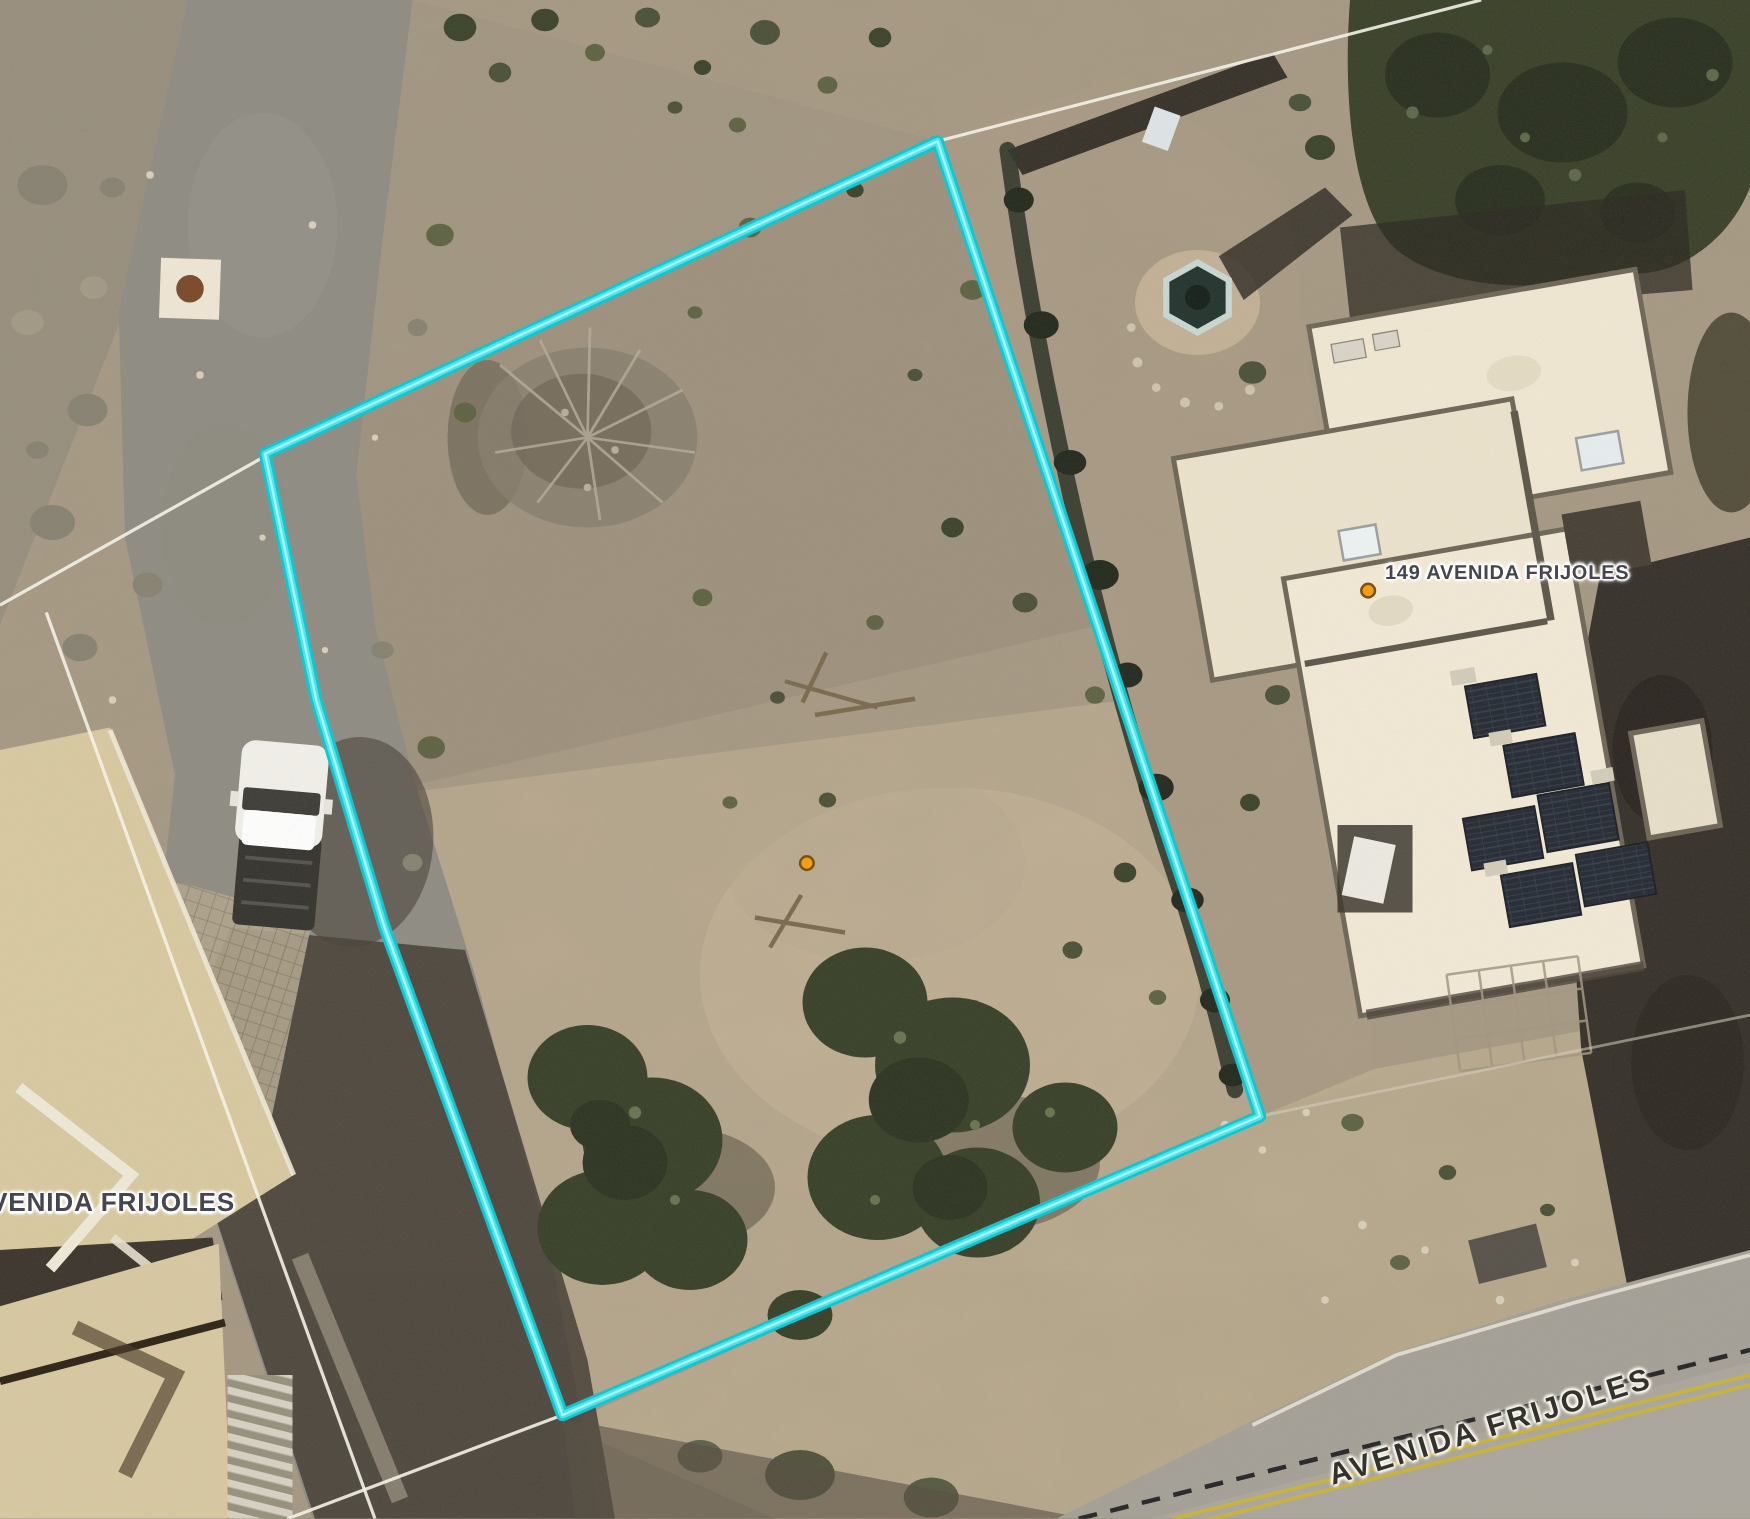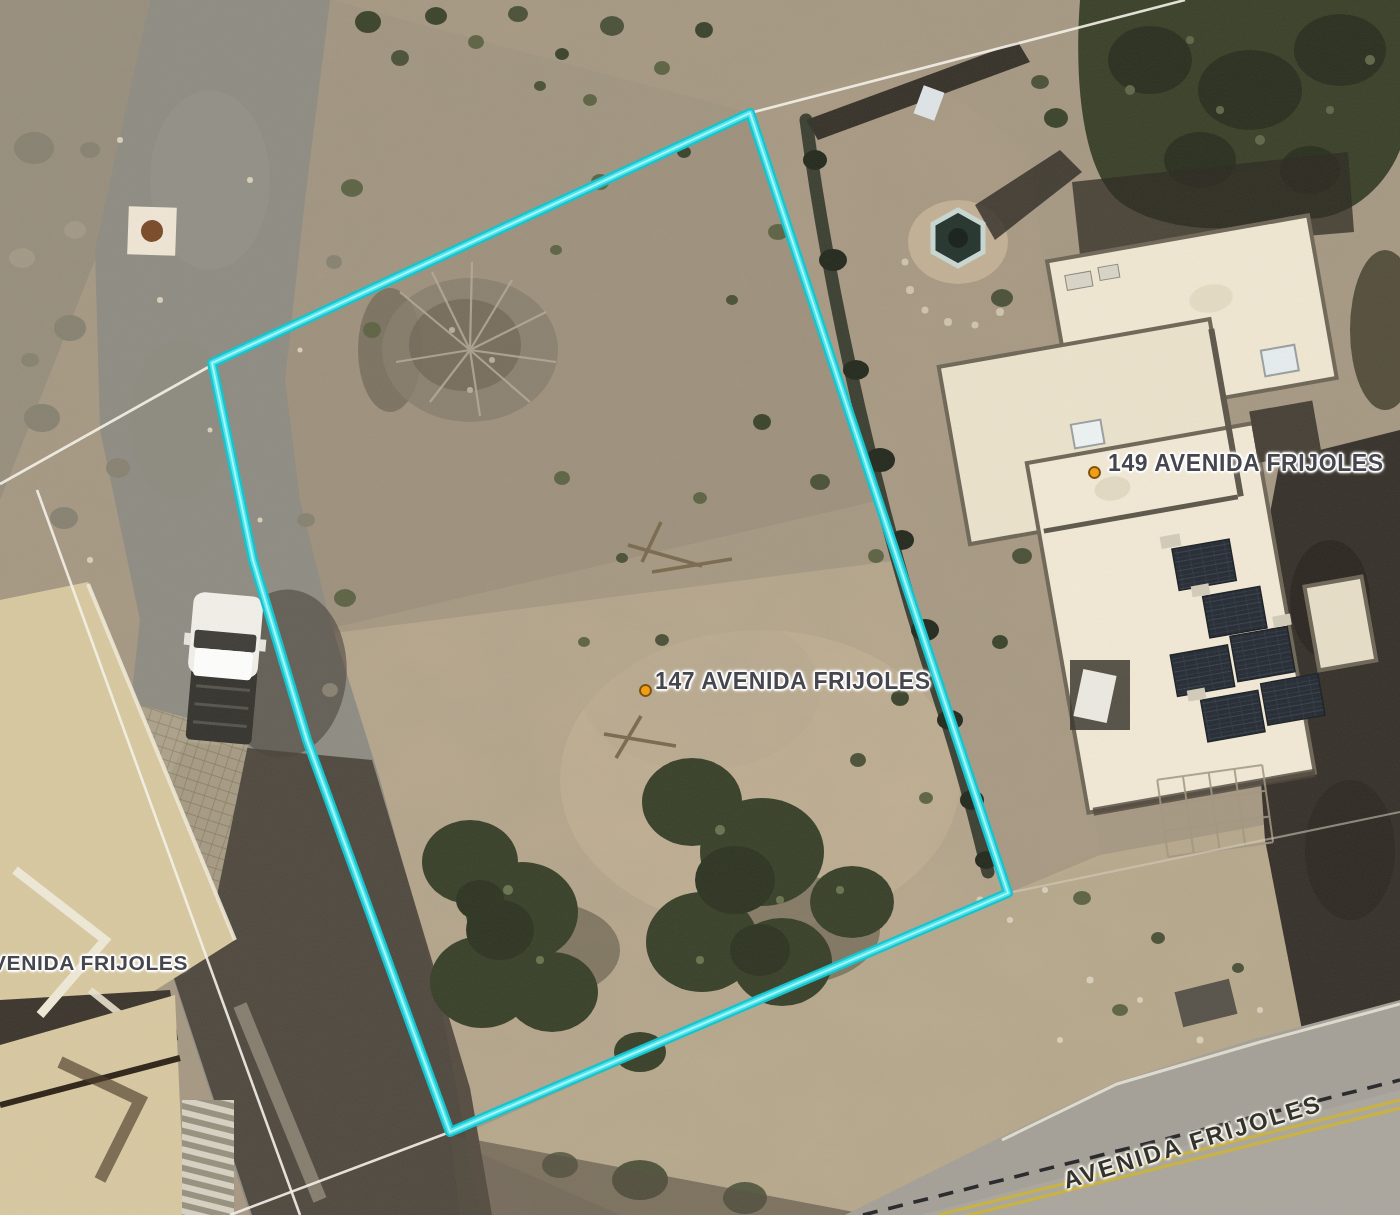--- a/index.html
+++ b/index.html
@@ -1,20 +1,20 @@
 <!DOCTYPE html>
 <html><head>
 <meta charset="utf-8">
 <style>
   html,body{margin:0;padding:0;background:#8d8676;}
   #stage{position:relative;width:1400px;height:1215px;overflow:hidden;
          font-family:"Liberation Sans",sans-serif;}
   #aerial{position:absolute;left:0;top:0;width:1400px;height:1215px;display:block;}
   .map-label{position:absolute;font-weight:bold;white-space:nowrap;color:#45464e;
-    font-size:23px;letter-spacing:.6px;
+    font-size:16px;letter-spacing:.6px;
     text-shadow:-2px 0 2px #fff,2px 0 2px #fff,0 -2px 2px #fff,0 2px 2px #fff,
       -1px -1px 1px #fff,1px -1px 1px #fff,-1px 1px 1px #fff,1px 1px 1px #fff,0 0 5px #fff;}
   .street-label{color:#33332e;font-size:24px;letter-spacing:2.5px;
     transform:rotate(-17deg);transform-origin:center;
     text-shadow:-2px 0 2px #f6f3ea,2px 0 2px #f6f3ea,0 -2px 2px #f6f3ea,0 2px 2px #f6f3ea,
       -1px -1px 1px #f6f3ea,1px 1px 1px #f6f3ea,0 0 4px #f6f3ea;}
   .marker-dot{position:absolute;width:13px;height:13px;border-radius:50%;
     background:#f29d16;border:2px solid #7a5210;box-sizing:border-box;}
 </style>
 </head>
@@ -370,21 +370,20 @@
     <path d="M863,1215 L1400,1080" stroke="#17171c" stroke-width="3.6" stroke-dasharray="15 11" opacity="0.85"></path>
   </g>
 
   <g fill="none" stroke-linejoin="round" stroke-linecap="round">
     <path d="M212,363 L750,113 L1008,893 L450,1132 L307,740 L253,560 Z" stroke="#17c3cd" stroke-width="10"></path>
     <path d="M212,363 L750,113 L1008,893 L450,1132 L307,740 L253,560 Z" stroke="#4fe3ea" stroke-width="5.5"></path>
     <path d="M212,363 L750,113 L1008,893 L450,1132 L307,740 L253,560 Z" stroke="#a9f8fa" stroke-width="1.8"></path>
   </g>
 </svg>
 
-<div class="map-label" style="left:655px;top:668px;">147 AVENIDA FRIJOLES</div>
 <div class="marker-dot" style="left:639px;top:684px;"></div>
 
 <div class="map-label" style="left:1108px;top:450px;">149 AVENIDA FRIJOLES</div>
 <div class="marker-dot" style="left:1088px;top:466px;"></div>
 
 <div class="map-label" style="left:-8px;top:951px;font-size:21px;">VENIDA FRIJOLES</div>
 
 <div class="map-label street-label" style="left:1058px;top:1128px;">AVENIDA FRIJOLES</div>
 
 </div>

